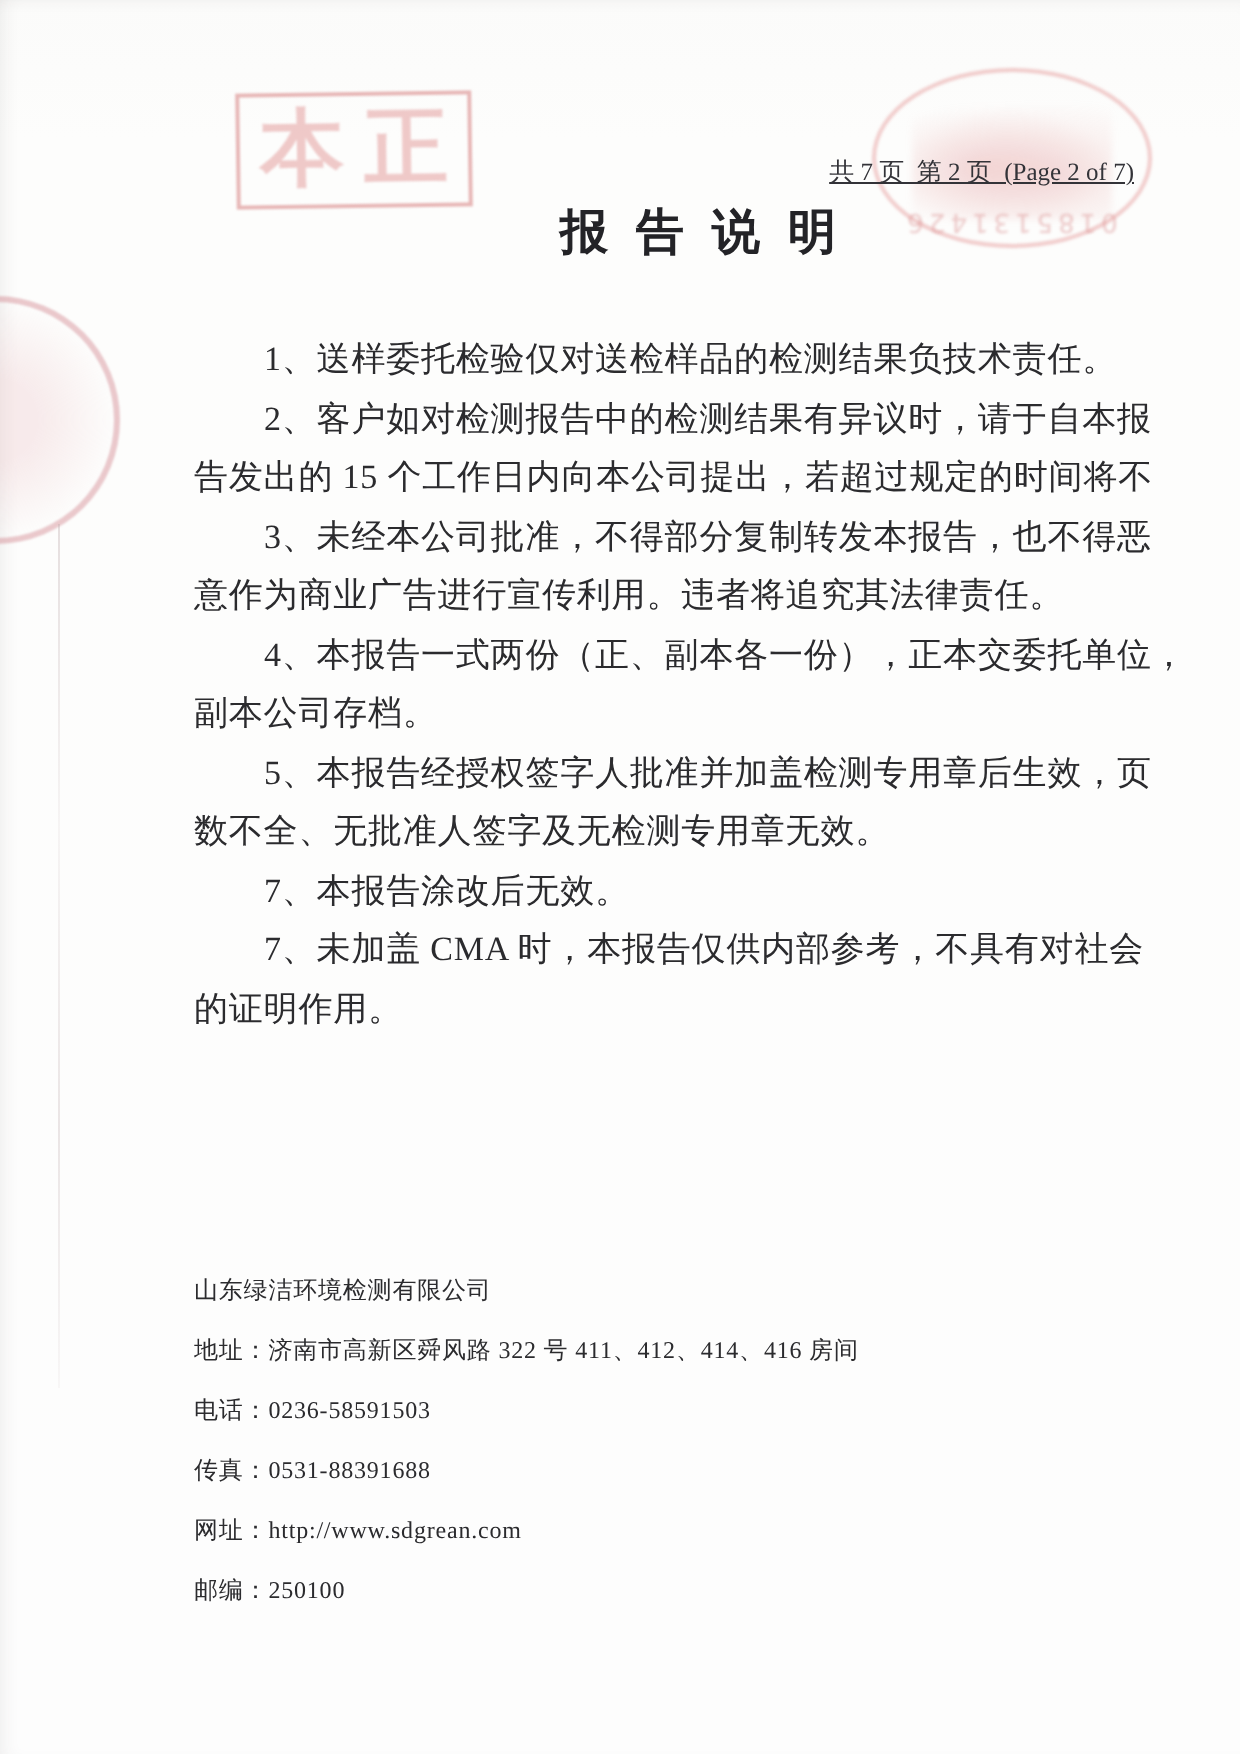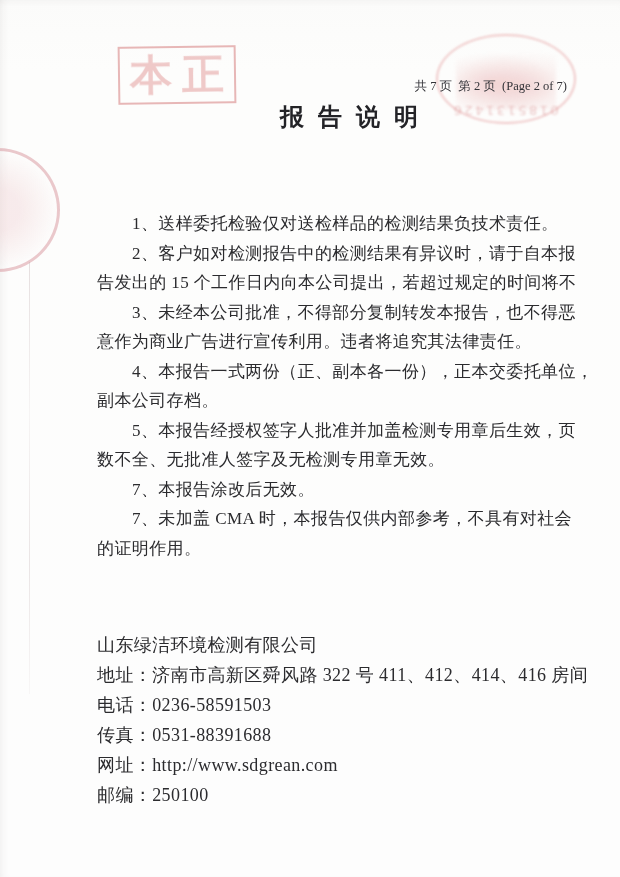--- a/index.html
+++ b/index.html
@@ -62,40 +62,40 @@
     background:linear-gradient(180deg,
       rgba(186,166,168,0.35) 0%, rgba(186,166,168,0.10) 35%,
       rgba(186,166,168,0.28) 70%, rgba(186,166,168,0.08) 100%);
     z-index:1;
   }
 
   
   .page-info{
     position:absolute;left:0;top:79px;width:567px;
     text-align:right;font-size:12.5px;line-height:15px;
-    white-space:pre;color:#333338;z-index:2;
+    white-space:pre;color:#333338;z-index:2;text-decoration:underline;
   }
   .doc-title{
     position:absolute;left:0;top:102px;width:100%;
     box-sizing:border-box;padding-left:92px;
     text-align:center;
     font-size:24px;font-weight:bold;letter-spacing:14px;line-height:31px;
     color:#232327;z-index:2;
   }
   .notes{
     position:absolute;left:97px;top:165px;width:472px;
-    font-size:17px;letter-spacing:0.4px;z-index:2;margin-top:44px;
+    font-size:17px;letter-spacing:0.4px;z-index:2;
   }
   .notes .line{
     height:29.5px;line-height:29.5px;white-space:nowrap;
   }
   .notes .line.indent{text-indent:35px;}
   .footer{
     position:absolute;left:97px;top:630px;width:472px;
-    font-size:18px;letter-spacing:0.4px;z-index:2;
+    font-size:12px;letter-spacing:0.4px;z-index:2;
   }
   .footer .line{height:30px;line-height:30px;white-space:nowrap;}
 </style>
 </head>
 <body>
 
 <div class="page">
 
   <div class="stamp-rect">
     <span class="ch">本</span>

